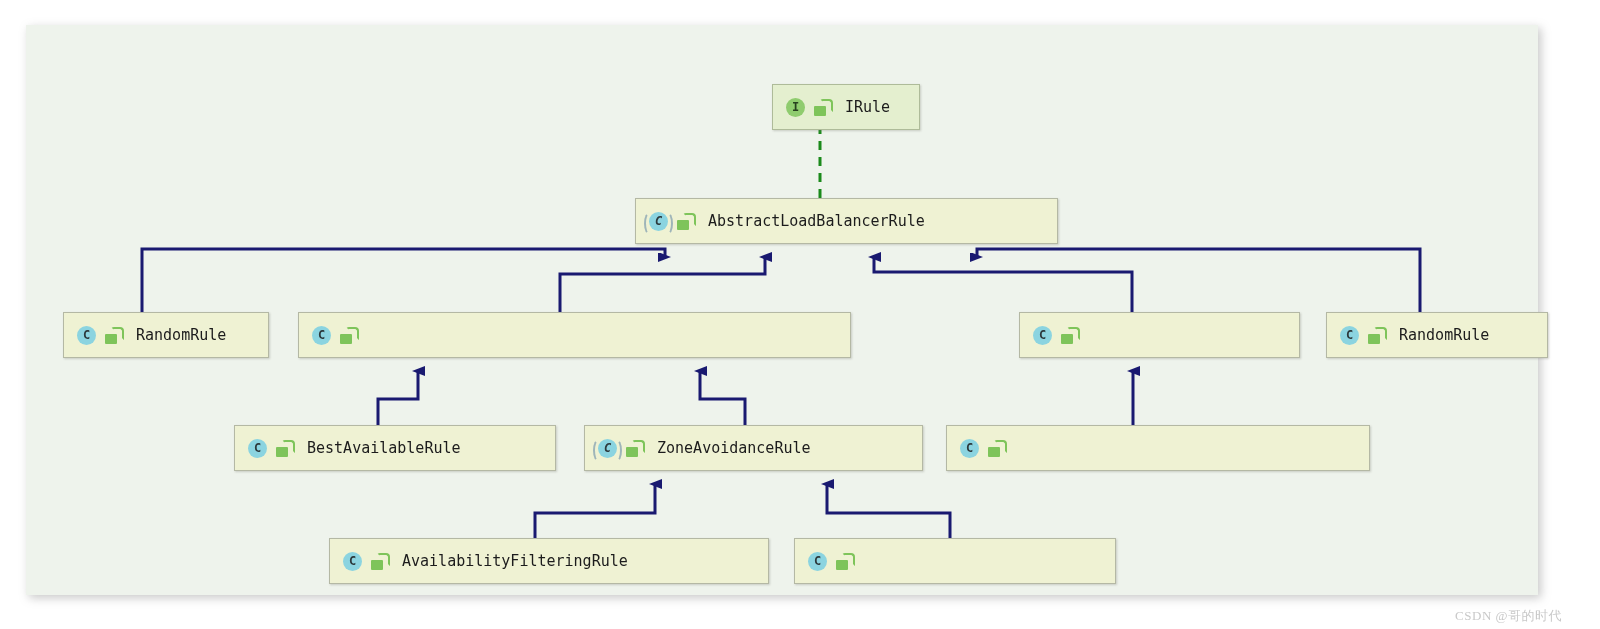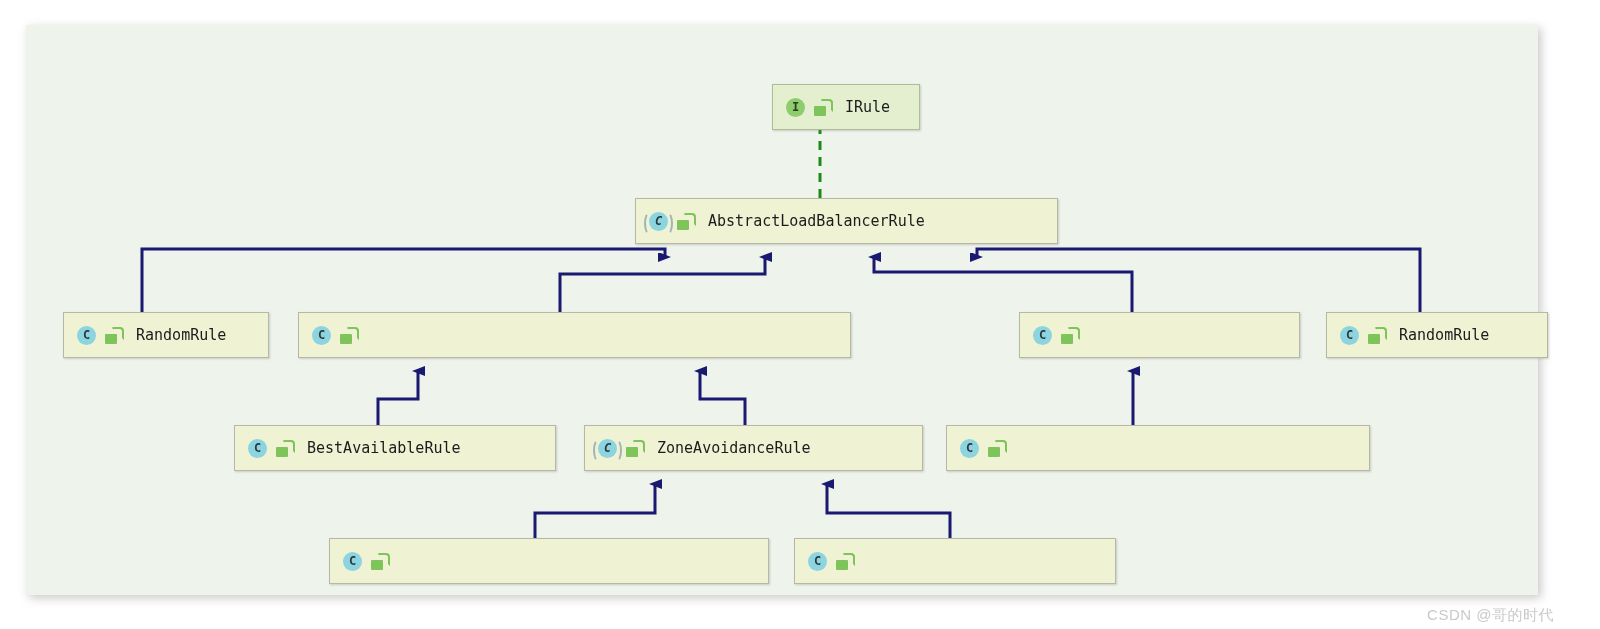--- a/index.html
+++ b/index.html
@@ -147,24 +147,24 @@
     height: 9px;
     border: 2.5px solid #7ec45a;
     border-bottom-color: transparent;
     border-left-color: transparent;
     border-radius: 3px 4px 0 0;
   }
 
   
   #watermark {
     position: absolute;
-    right: 46px;
+    right: 38px;
     bottom: 4px;
-    font-family: Liberation Sans, sans-serif;
-    font-size: 15px;
+    font-family: Liberation Serif, serif;
+    font-size: 13px;
     color: #c9c9c9;
     letter-spacing: 0.5px;
     white-space: nowrap;
   }
 </style>
 </head>
 <body>
 
 <div id="stage">
 
@@ -308,20 +308,21 @@
 
     <div class="node" style="left:303px; top:513px; width:440px;">
       <span class="ico-type cls">
         <span class="disc"></span>
           <span class="glyph">C</span>
       </span>
       <span class="ico-lock">
         <span class="shackle"></span>
           <span class="body"></span>
       </span>
+      <span class="node-label">AvailabilityFilteringRule</span>
     </div>
 
     <div class="node" style="left:768px; top:513px; width:322px;">
       <span class="ico-type cls">
         <span class="disc"></span>
           <span class="glyph">C</span>
       </span>
       <span class="ico-lock">
         <span class="shackle"></span>
           <span class="body"></span>

